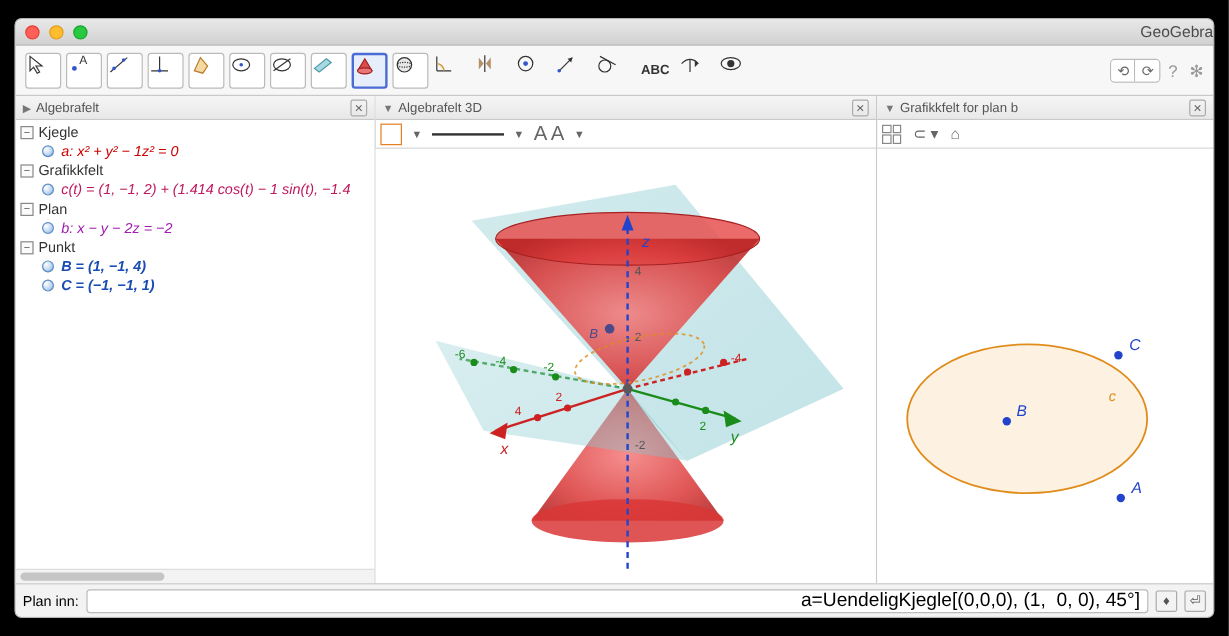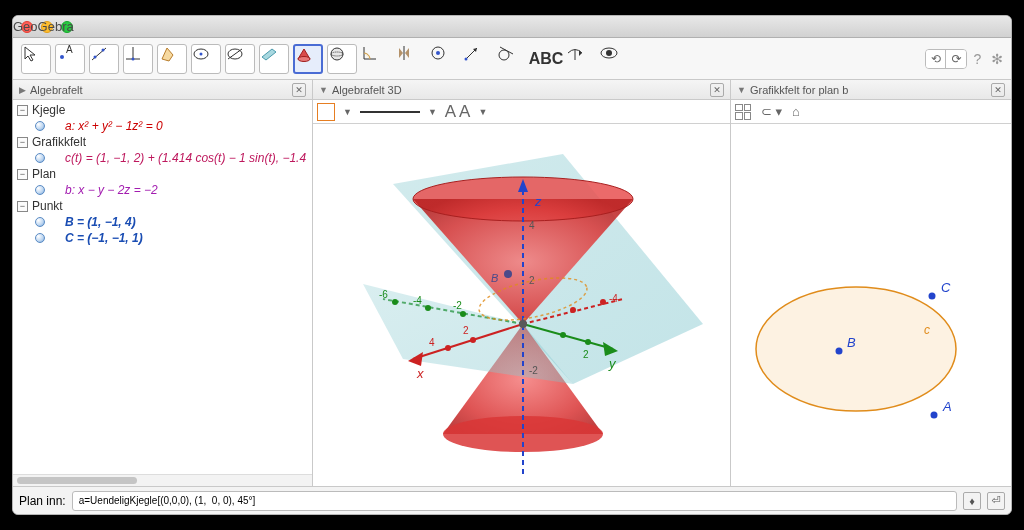--- a/index.html
+++ b/index.html
@@ -4,21 +4,21 @@
 <style>
 * { margin: 0; padding: 0; box-sizing: border-box; font-family: -apple-system, "Helvetica Neue", Arial, sans-serif; }
 body { width: 1024px; height: 530px; background: #000; display: flex; align-items: center; justify-content: center; }
 .window { width: 1000px; height: 500px; background: #ececec; border-radius: 6px; box-shadow: 0 10px 40px rgba(0,0,0,0.5); display: flex; flex-direction: column; overflow: hidden; border: 1px solid #b5b5b5; }
 .titlebar { height: 22px; background: linear-gradient(#e8e8e8,#d1d1d1); display: flex; align-items: center; padding: 0 8px; border-bottom: 1px solid #b0b0b0; position: relative; }
 .traffic { display: flex; gap: 8px; }
 .tl { width: 12px; height: 12px; border-radius: 50%; }
 .red { background: #ff5f57; border: 1px solid #e33e32; }
 .yellow { background: #ffbd2e; border: 1px solid #e09e1a; }
 .green { background: #28c940; border: 1px solid #17a62b; }
-.title { position: absolute; left: 0; right: 0; text-align: left; font-size: 13px; color: #4a4a4a; }
+.title { position: absolute; left: 0; right: 0; text-align: right; font-size: 13px; color: #4a4a4a; }
 .toolbar { height: 42px; background: #f7f7f7; border-bottom: 1px solid #c9c9c9; display: flex; align-items: center; padding: 4px 8px; gap: 4px; }
 .tool-btn { width: 30px; height: 30px; border: 1px solid #bbb; border-radius: 3px; background: #fff; display: flex; align-items: center; justify-content: center; font-size: 16px; color: #333; position: relative; }
 .tool-btn.selected { border: 2px solid #4a6cd4; background: #e6edfb; }
 .tool-btn.flat { border: none; background: transparent; }
 .toolbar-right { margin-left: auto; display: flex; gap: 6px; align-items: center; color: #888; }
 .undo-redo { display: flex; border: 1px solid #bbb; border-radius: 4px; overflow: hidden; }
 .undo-redo div { width: 20px; height: 18px; display: flex; align-items: center; justify-content: center; font-size: 12px; color: #666; background: #fff; }
 .undo-redo div:first-child { border-right: 1px solid #bbb; }
 .help-gear { display: flex; gap: 10px; font-size: 14px; color: #999; }
 .content { flex: 1; display: flex; background: #fff; overflow: hidden; }
@@ -26,34 +26,34 @@
 .panel:last-child { border-right: none; }
 .panel-header { height: 20px; background: linear-gradient(#f5f5f5,#e8e8e8); border-bottom: 1px solid #c9c9c9; display: flex; align-items: center; padding: 0 6px; font-size: 11px; color: #555; gap: 4px; }
 .panel-header .tri { font-size: 9px; color: #777; }
 .panel-header .x { margin-left: auto; width: 14px; height: 14px; border: 1px solid #aaa; border-radius: 2px; display: flex; align-items: center; justify-content: center; font-size: 9px; color: #666; }
 .algebra { width: 300px; }
 .algebra-body { flex: 1; overflow: auto; font-size: 12px; padding: 2px 0; background: #fff; position: relative; }
 .cat { display: flex; align-items: center; gap: 4px; padding: 1px 4px; color: #333; }
 .cat .tog { width: 11px; height: 11px; border: 1px solid #888; display: flex; align-items: center; justify-content: center; font-size: 9px; line-height: 1; color: #555; background: #fbfbfb; }
 .item { display: flex; align-items: center; gap: 6px; padding: 1px 4px 1px 22px; }
 .bullet { width: 10px; height: 10px; border-radius: 50%; background: radial-gradient(circle at 30% 30%, #fff, #bcd5f0 60%, #6a9cd4); border: 1px solid #5a8bc4; flex-shrink: 0; }
-.item-txt { font-size: 12px; font-style: italic; margin-left: 14px; }
+.item-txt { font-size: 12px; font-style: italic; }
 .graphics3d { flex: 1; }
 .g3d-toolbar { height: 24px; border-bottom: 1px solid #d0d0d0; display: flex; align-items: center; padding: 0 4px; gap: 8px; font-size: 11px; color: #666; }
 .g3d-toolbar .sq { width: 18px; height: 18px; border: 1.5px solid #e67e22; background: #fff; }
 .g3d-toolbar .line { width: 60px; height: 2px; background: #333; }
 .g3d-toolbar .drop { font-size: 9px; }
 .g3d-canvas { flex: 1; background: #fff; position: relative; overflow: hidden; }
 .plan { width: 280px; }
 .plan-toolbar { height: 24px; border-bottom: 1px solid #d0d0d0; display: flex; align-items: center; padding: 0 4px; gap: 10px; color: #666; }
 .plan-toolbar .grid-ic { width: 16px; height: 16px; display: grid; grid-template-columns: 1fr 1fr; grid-template-rows: 1fr 1fr; gap: 1px; }
 .plan-toolbar .grid-ic div { border: 1px solid #888; }
 .plan-canvas { flex: 1; background: #fff; position: relative; }
 .inputbar { height: 28px; background: #f3f3f3; border-top: 1px solid #c9c9c9; display: flex; align-items: center; padding: 0 6px; gap: 6px; font-size: 12px; }
-.inputbar input { flex: 1; height: 20px; border: 1px solid #bbb; border-radius: 3px; padding: 0 6px; font-size: 10px; background: #fff; }
+.inputbar input { flex: 1; height: 20px; border: 1px solid #bbb; border-radius: 3px; padding: 0 6px; font-size: 16px; background: #fff; text-align: right; }
 .inputbar .end { width: 18px; height: 18px; border: 1px solid #aaa; border-radius: 2px; display: flex; align-items: center; justify-content: center; font-size: 11px; color: #555; }
 svg { position: absolute; left: 0; top: 0; }
 .scrollbar-h { height: 12px; background: #f3f3f3; border-top: 1px solid #ddd; position: relative; }
 .scrollbar-h::before { content:''; position:absolute; left:4px; top:2px; width:120px; height:7px; background:#c5c5c5; border-radius:4px; }
 </style>
 </head>
 <body>
 
 <div class="window">
   <div class="titlebar">
@@ -151,21 +151,21 @@
           <circle cx="3" cy="15" r="1.5" fill="#3355cc"></circle>
         </svg>
       </div>
     <div class="tool-btn flat">
         <svg width="18" height="18">
           <circle cx="7" cy="11" r="5" fill="none" stroke="#333"></circle>
           <line x1="3" y1="3" x2="16" y2="10" stroke="#333"></line>
         </svg>
       </div>
     <div class="tool-btn flat">
-        <span style="font-size:16px;font-weight:bold">ABC</span>
+        <span style="font-size:11px;font-weight:bold">ABC</span>
       </div>
     <div class="tool-btn flat">
         <svg width="20" height="18">
           <path d="M3 9 Q10 2 17 9" stroke="#333" fill="none"></path>
           <path d="M17 9 L14 6 L14 12 Z" fill="#333"></path>
           <line x1="10" y1="6" x2="10" y2="16" stroke="#333"></line>
         </svg>
       </div>
     <div class="tool-btn flat">
         <svg width="20" height="18">

